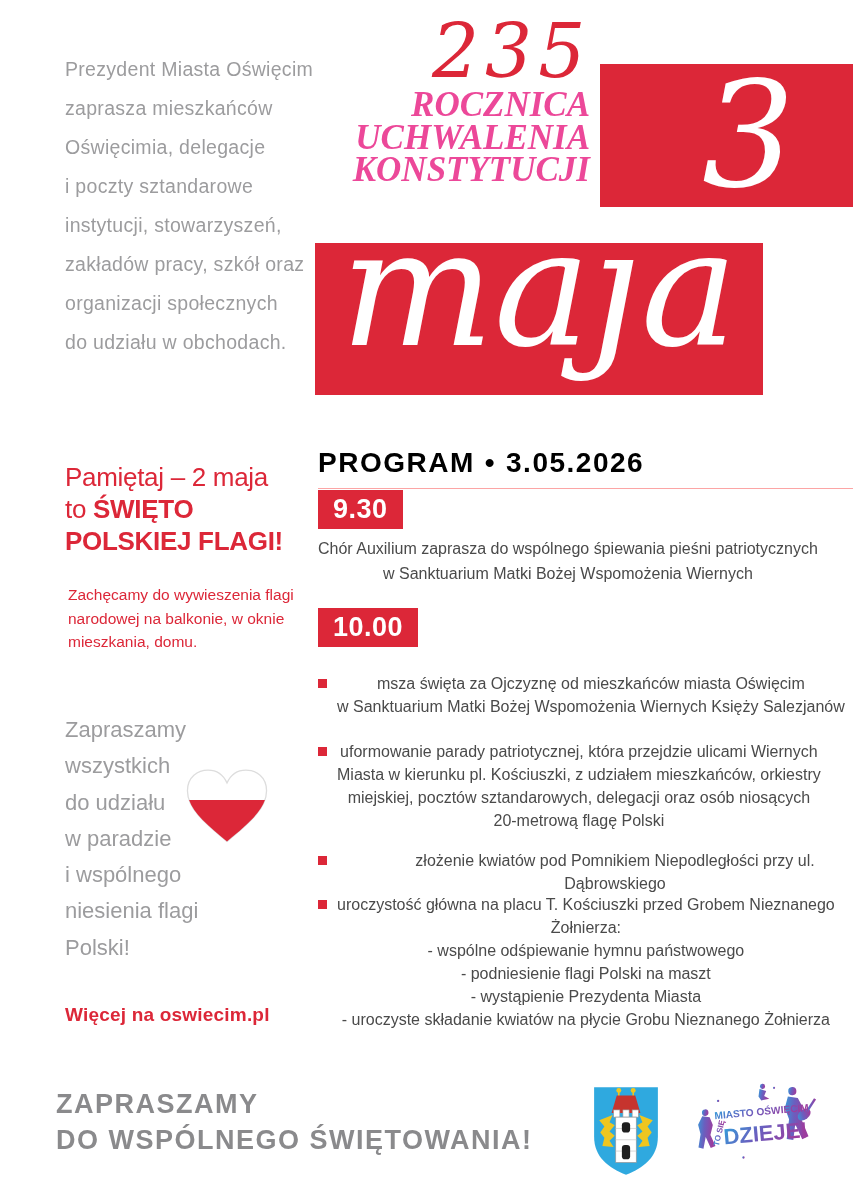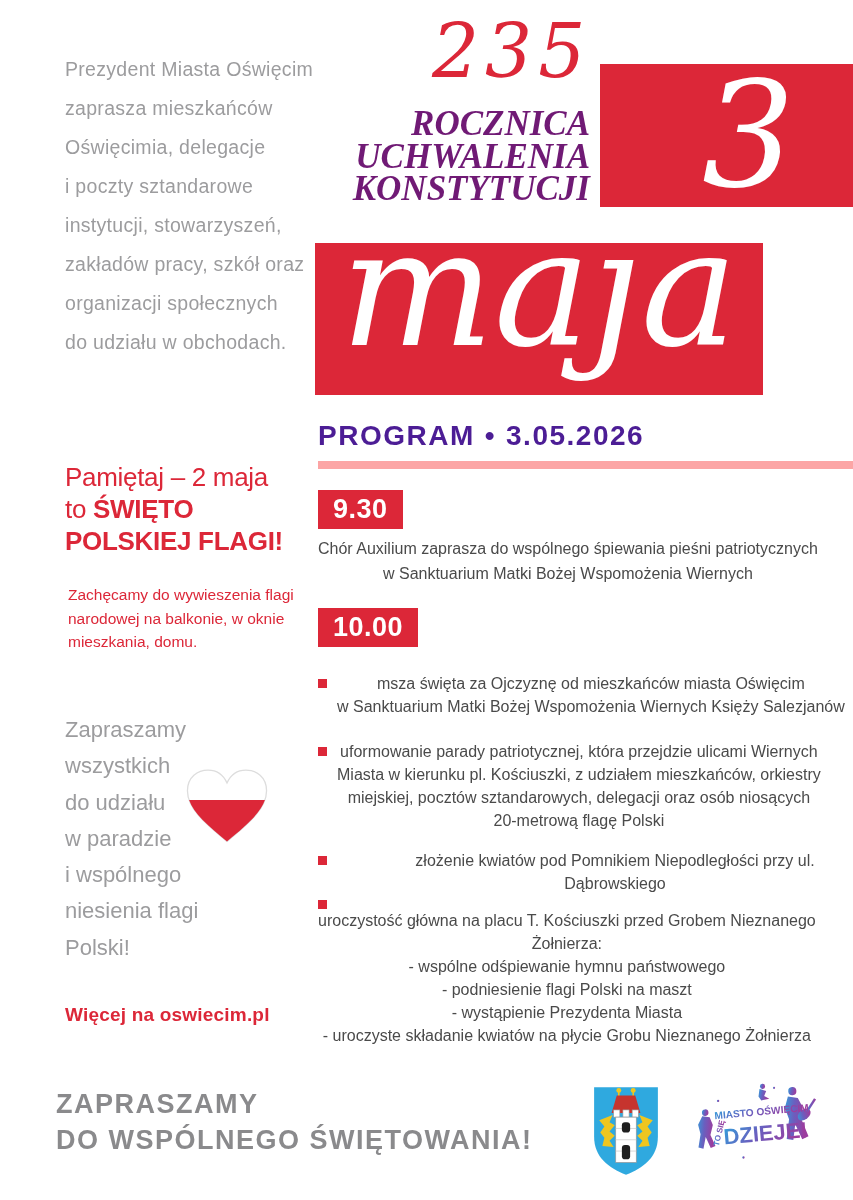--- a/index.html
+++ b/index.html
@@ -31,56 +31,56 @@
     position:absolute; left:65px; top:1004px;
     font-size:19px; font-weight:bold; color:#DC2738; letter-spacing:0.2px;
   }
   
   .num235 {
     position:absolute; left:432px; top:14px;
     font-family:"DejaVu Serif", serif; font-style:italic;
     font-size:74px; line-height:1; letter-spacing:6px; color:#DC2738;
   }
   .rocznica {
-    position:absolute; right:263px; top:108px; text-align:right;
+    position:absolute; right:263px; top:89px; text-align:right;
     font-family:"Liberation Serif", serif; font-style:italic; font-weight:bold;
-    font-size:35px; line-height:32.5px; color:#701a75; letter-spacing:0px;
+    font-size:35px; line-height:32.5px; color:#ec4899; letter-spacing:0px;
   }
   .day-box { position:absolute; left:600px; top:64px; width:253px; height:143px; background:#DC2738; }
   .day-box .day {
     position:absolute; right:58px; top:-2px;
     font-family:"DejaVu Serif", serif; font-style:italic;
     font-size:146px; line-height:146px; color:#ffffff;
   }
   .maja-box { position:absolute; left:315px; top:243px; width:448px; height:152px; background:#DC2738; }
   .maja-box .maja {
     position:absolute; left:0; right:0; top:-35px; text-align:center;
     font-family:"DejaVu Serif", serif; font-style:italic;
     font-size:162px; line-height:162px; color:#ffffff;
   }
   
   .program-head {
-    position:absolute; left:318px; top:420px; width:535px;
-    font-size:28px; font-weight:bold; color:#4c1d95; letter-spacing:1.5px;
-    padding-bottom:9px; border-bottom:8px solid #fca5a5;
+    position:absolute; left:318px; top:447px; width:535px;
+    font-size:28px; font-weight:bold; color:#000000; letter-spacing:1.5px;
+    padding-bottom:9px; border-bottom:1px solid #fca5a5;
   }
   .program-head .dot { margin:0 10px; }
   .badge {
     position:absolute; height:39px; line-height:39px; padding:0 15px;
     background:#DC2738; color:#ffffff; font-size:27px; font-weight:bold; letter-spacing:0.5px;
   }
   .badge-930  { left:318px; top:490px; }
   .badge-1000 { left:318px; top:608px; }
   .entry { position:absolute; left:318px; display:flex; align-items:flex-start;
            font-size:16px; line-height:23px; color:#4A4A4A;text-align:center; }
   .entry-chor { top:536px; line-height:25px; }
   .entry-1 { top:672px; }
   .entry-2 { top:740px; }
   .entry-3 { top:849px;gap:40px; }
-  .entry-4 { top:893px;flex-direction:column; }
+  .entry-4 { top:893px; }
   .bullet { width:9px; height:9px; background:#DC2738; margin:7px 10px 0 0; flex:none; }
   
   .footer-text {
     position:absolute; left:56px; top:1086px;
     font-size:27px; font-weight:bold; line-height:36px;
     color:#8A8A8C; letter-spacing:1.5px;
   }
   .crest { position:absolute; left:590px; top:1083px; width:72px; height:95px; }
   .citylogo { position:absolute; left:696px; top:1080px; width:122px; height:84px; }
 </style>

